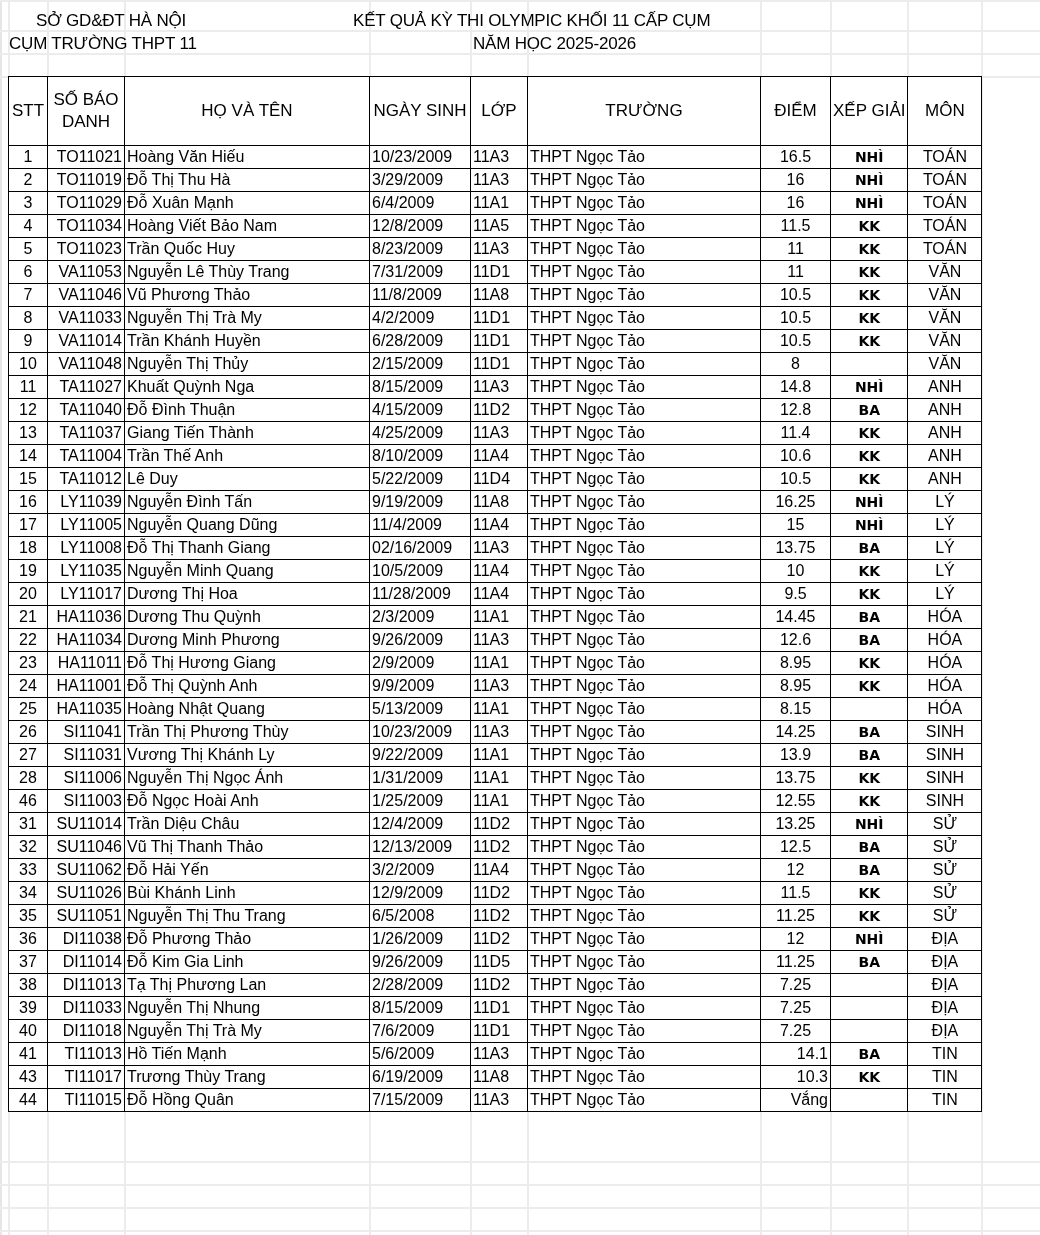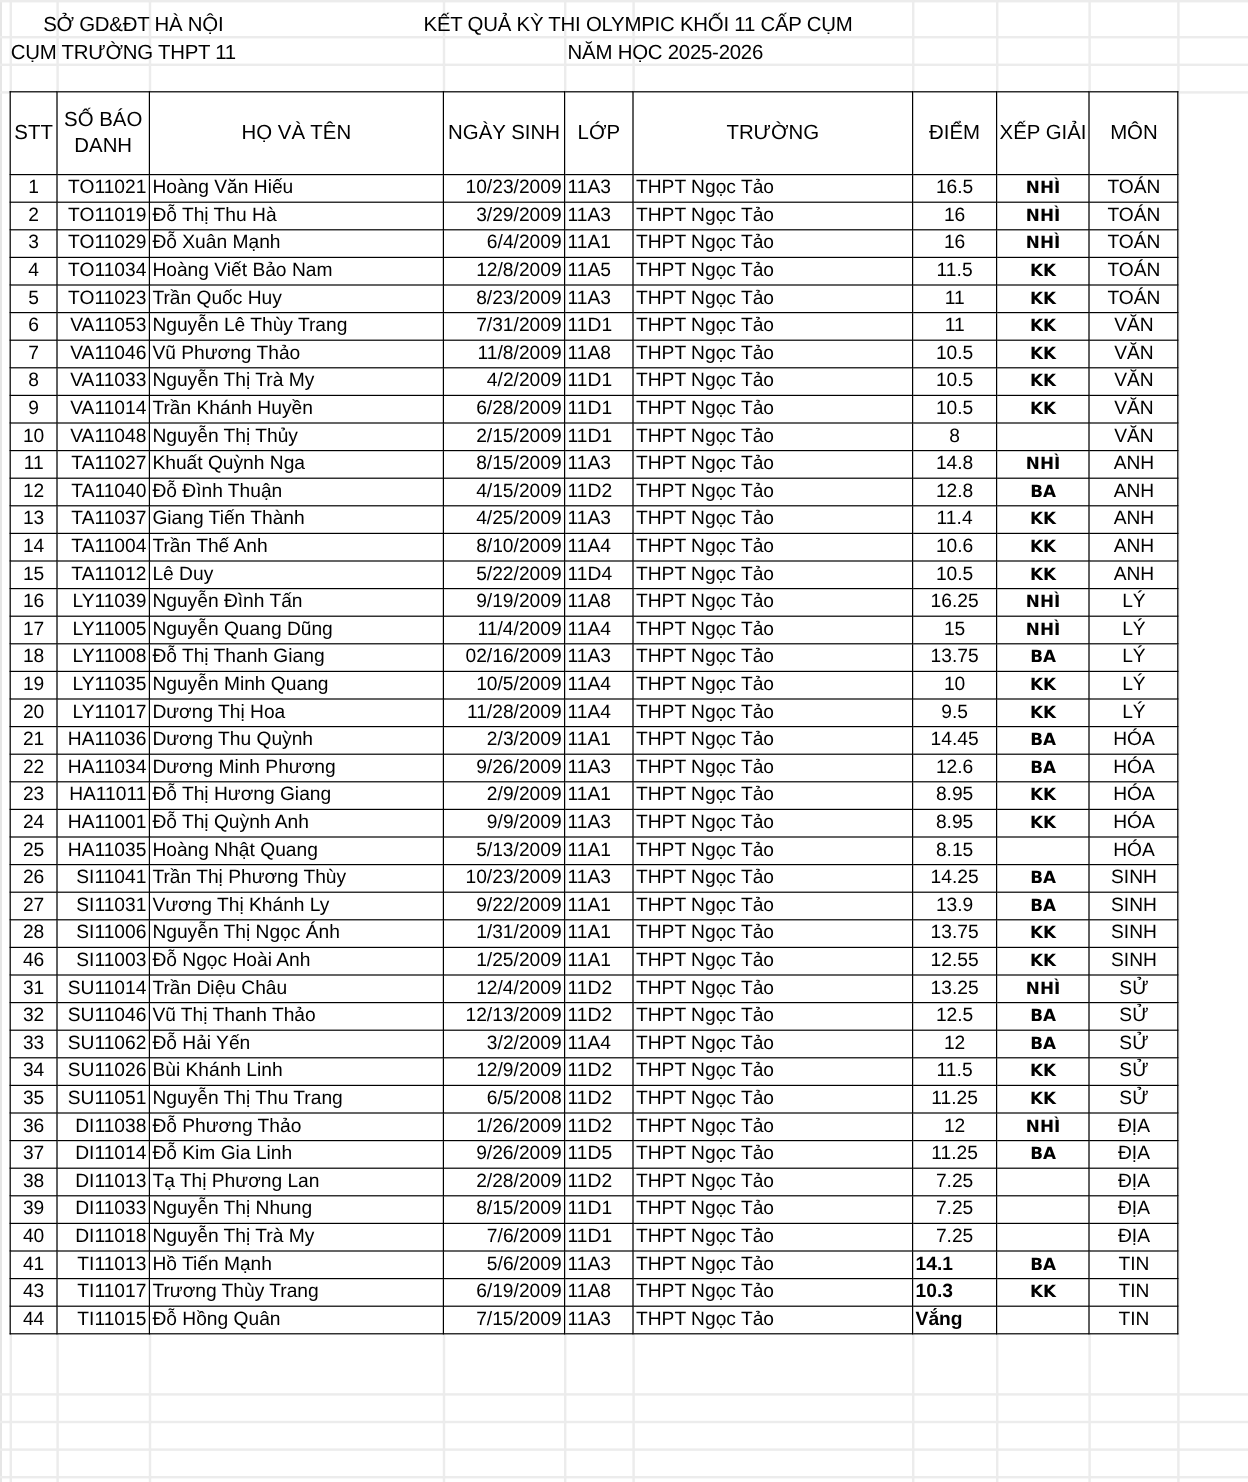--- a/index.html
+++ b/index.html
@@ -31,25 +31,25 @@
     border: 1.5px solid #000; padding: 0 2px; overflow: hidden; white-space: nowrap;
   }
   table.results th {
     height: 68px; font-weight: normal; font-size: 17px; text-align: center; line-height: 22px;
     background: #fff;
   }
   table.results td { height: 20.0px; line-height: 22px; vertical-align: bottom; background: #fff; }
   .c-stt { text-align: center; }
   .c-sbd { text-align: right; }
   .c-name { text-align: left; }
-  .c-dob { text-align: right; }
+  .c-dob { text-align: left; }
   .c-class { text-align: left; }
   .c-school { text-align: left; }
   .c-score { text-align: center; }
-  .c-score.left { text-align: left; font-weight: bold; }
+  .c-score.left { text-align: right; }
   .c-award { text-align: center; font-weight: bold; font-family: "DejaVu Sans", sans-serif; font-size: 14px; }
   .c-subject { text-align: center; }
 </style>
 </head>
 <body>
 
 <div class="gridbg" id="gridbg">
     <div class="gl-h" style="top: 0px;"></div>
     <div class="gl-h" style="top: 30px;"></div>
     <div class="gl-h" style="top: 53px;"></div>

